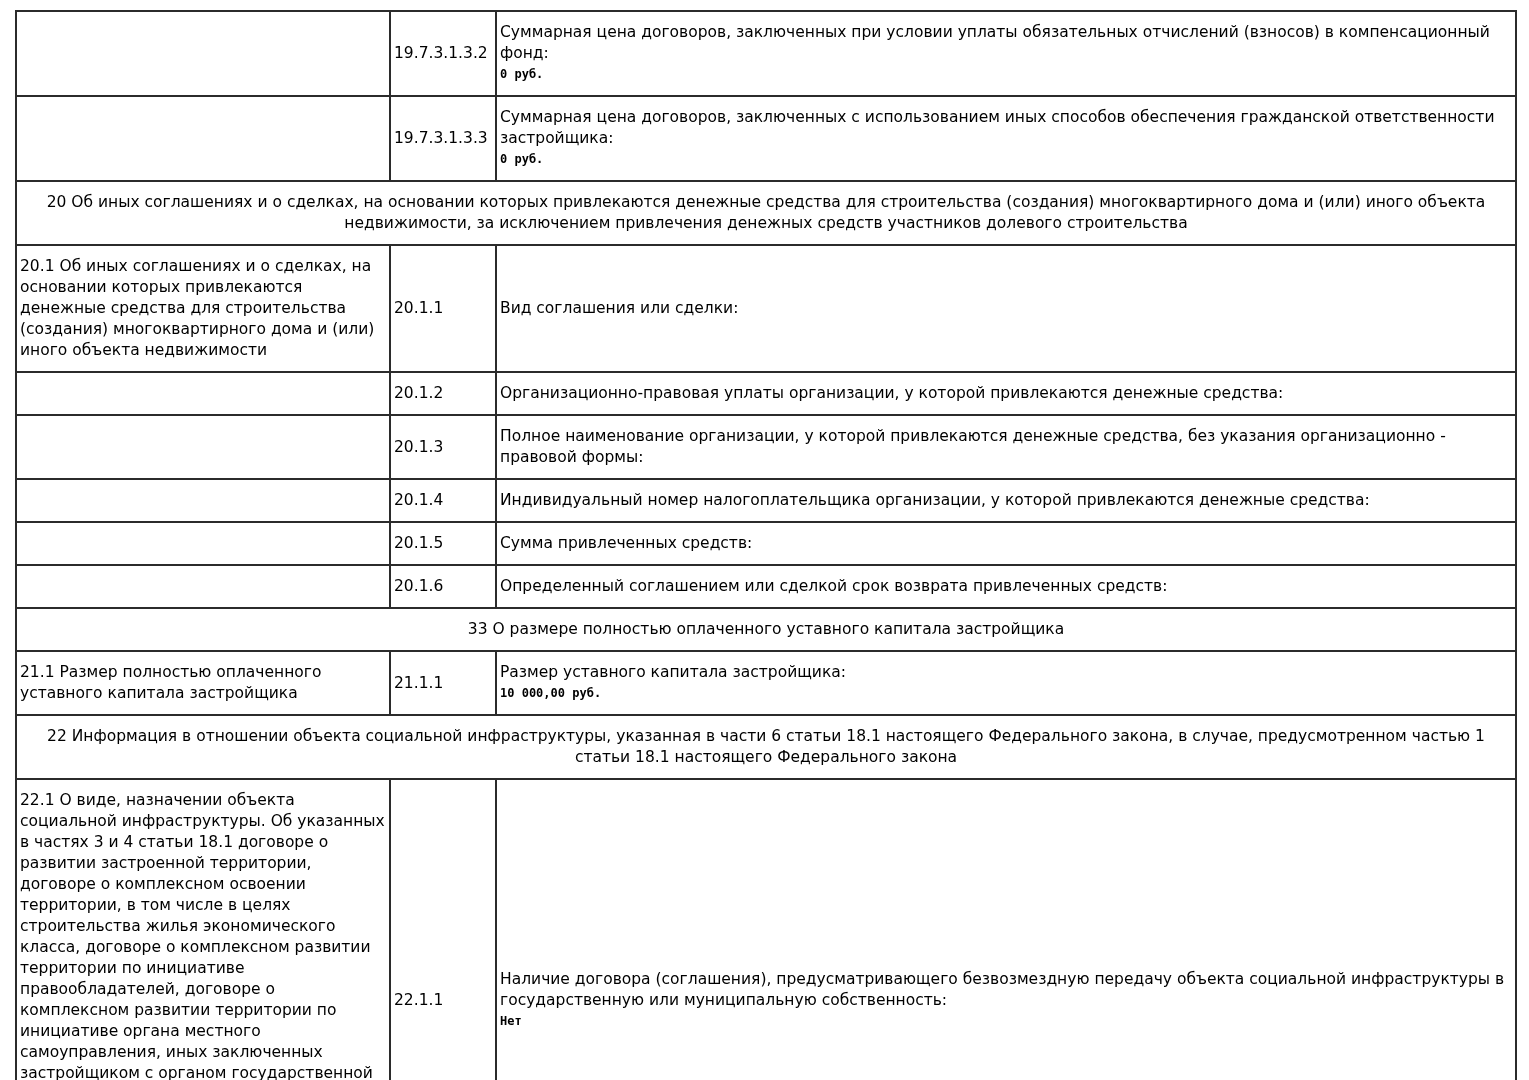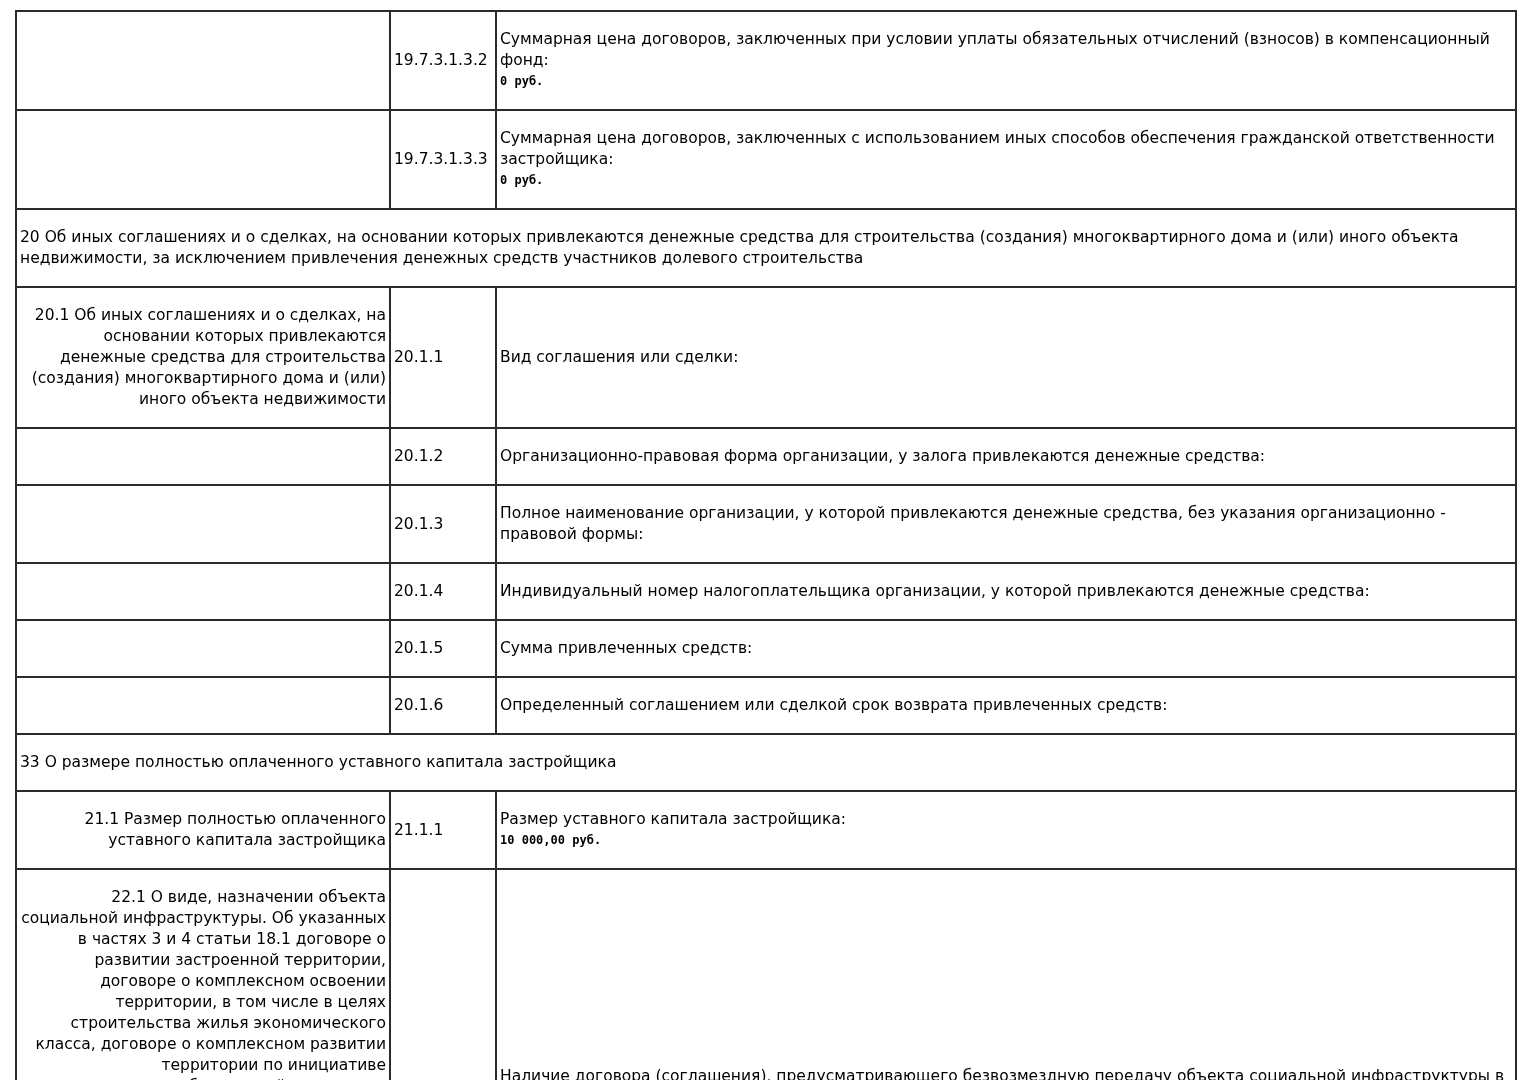--- a/index.html
+++ b/index.html
@@ -18,28 +18,28 @@
     padding: 10px 14px 20px 15px;
     background: #ffffff;
   }
   table.decl {
     border-collapse: collapse;
     table-layout: fixed;
     width: 1500px;
   }
   table.decl td {
     border: 2px solid #2b2b2b;
-    padding: 17px 3px;
+    padding: 10px 3px;
     overflow: hidden;
     word-wrap: break-word;
   }
-  td.c1 { vertical-align: top; text-align: right; }
+  td.c1 { vertical-align: top; }
   td.c2 { vertical-align: middle; }
   td.c3 { vertical-align: middle; }
-  td.sec { vertical-align: middle; }
+  td.sec { vertical-align: middle; text-align: center; }
   .val {
     font-family: "DejaVu Sans Mono", "Liberation Mono", monospace;
     font-weight: bold;
     font-size: 12px;
   }
   .val:empty { display: none; }
 </style>
 </head>
 <body>
 
@@ -80,21 +80,21 @@
         <td class="c3">
           <span>Вид соглашения или сделки:</span>
           
         </td>
       </tr>
 
       <tr>
         <td class="c1"></td>
         <td class="c2">20.1.2</td>
         <td class="c3">
-          <span>Организационно-правовая форма организации, у залога привлекаются денежные средства:</span>
+          <span>Организационно-правовая уплаты организации, у которой привлекаются денежные средства:</span>
           
         </td>
       </tr>
 
       <tr>
         <td class="c1"></td>
         <td class="c2">20.1.3</td>
         <td class="c3">
           <span>Полное наименование организации, у которой привлекаются денежные средства, без указания организационно - правовой формы:</span>
           
@@ -135,20 +135,23 @@
 
       <tr>
         <td class="c1">21.1 Размер полностью оплаченного уставного капитала застройщика</td>
         <td class="c2">21.1.1</td>
         <td class="c3">
           <span>Размер уставного капитала застройщика:</span>
           <div class="val">10 000,00 руб.</div>
         </td>
       </tr>
 
+      <tr>
+        <td class="sec" colspan="3">22 Информация в отношении объекта социальной инфраструктуры, указанная в части 6 статьи 18.1 настоящего Федерального закона, в случае, предусмотренном частью 1 статьи 18.1 настоящего Федерального закона</td>
+      </tr>
 
       <tr>
         <td class="c1">22.1 О виде, назначении объекта социальной инфраструктуры. Об указанных в частях 3 и 4 статьи 18.1 договоре о развитии застроенной территории, договоре о комплексном освоении территории, в том числе в целях строительства жилья экономического класса, договоре о комплексном развитии территории по инициативе правообладателей, договоре о комплексном развитии территории по инициативе органа местного самоуправления, иных заключенных застройщиком с органом государственной власти или органом местного самоуправления договоре или соглашении, предусматривающих передачу объекта социальной инфраструктуры в государственную или муниципальную собственность</td>
         <td class="c2">22.1.1</td>
         <td class="c3">
           <span>Наличие договора (соглашения), предусматривающего безвозмездную передачу объекта социальной инфраструктуры в государственную или муниципальную собственность:</span>
           <div class="val">Нет</div>
         </td>
       </tr>
 

